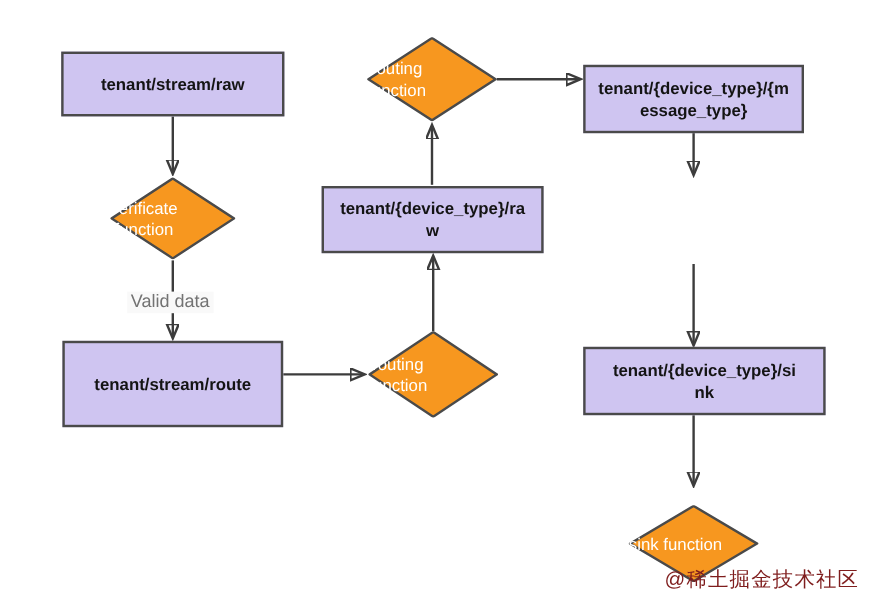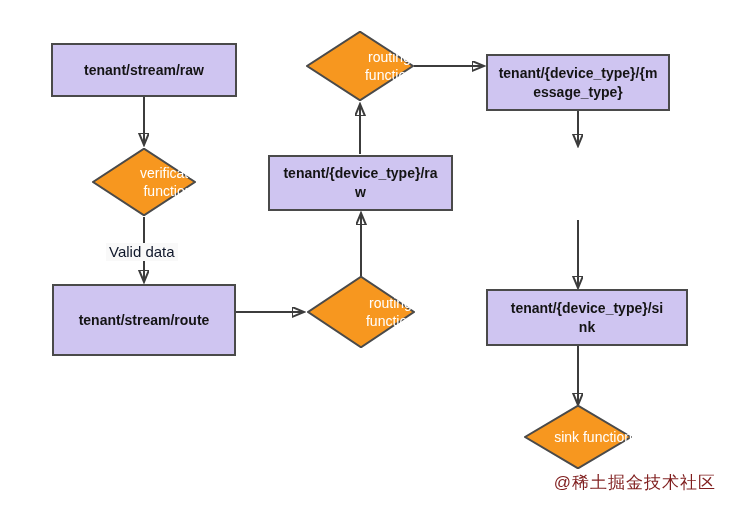--- a/index.html
+++ b/index.html
@@ -22,42 +22,42 @@
     align-items:center;justify-content:center;
     text-align:center;
     color:#141414;
     font-size:14px;font-weight:700;
     line-height:1.35;
   }
   .rect-node .line{display:block;white-space:nowrap;}
 
   .diamond-node{
     position:absolute;
-    display:flex;align-items:center;justify-content:flex-end;
+    display:flex;align-items:center;justify-content:flex-start;
   }
   .diamond-node svg.diamond-shape{
     position:absolute;left:0;top:0;width:100%;height:100%;
   }
   .diamond-node svg.diamond-shape polygon{
     fill:#f7971f;stroke:#4a4a4a;stroke-width:2;
     vector-effect:non-scaling-stroke;
   }
   .diamond-label{
     position:relative;
     text-align:center;
     color:#ffffff;
     font-size:14px;font-weight:500;
     line-height:1.3;
   }
   .diamond-label .line{display:block;white-space:nowrap;}
 
   .edge-label{
     position:absolute;
     background:#f9f9f9;
-    color:#0f172a;
+    color:#737373;
     font-size:15px;
     padding:0 3px;
     line-height:1.2;
     white-space:nowrap;
   }
   .watermark{
     position:absolute;
     right:13px;bottom:12px;
     color:#7f1d1d;
     font-size:17px;
@@ -136,21 +136,21 @@
     <span class="line">tenant/{device_type}/{m</span>
     <span class="line">essage_type}</span>
   </div>
 
 
   <div class="rect-node" style="left:486px;top:289px;width:202px;height:57px">
     <span class="line">tenant/{device_type}/si</span>
     <span class="line">nk</span>
   </div>
 
-  <div class="diamond-node" style="left:524px;top:405px;width:108px;height:64px">
+  <div class="diamond-node" style="left:524px;top:421px;width:108px;height:64px">
     <svg class="diamond-shape" viewBox="0 0 100 100" preserveAspectRatio="none">
       <polygon points="50,1 99,50 50,99 1,50"></polygon>
     </svg>
     <div class="diamond-label">
       <span class="line">sink function</span>
     </div>
   </div>
 
   <div class="watermark">@稀土掘金技术社区</div>
 

